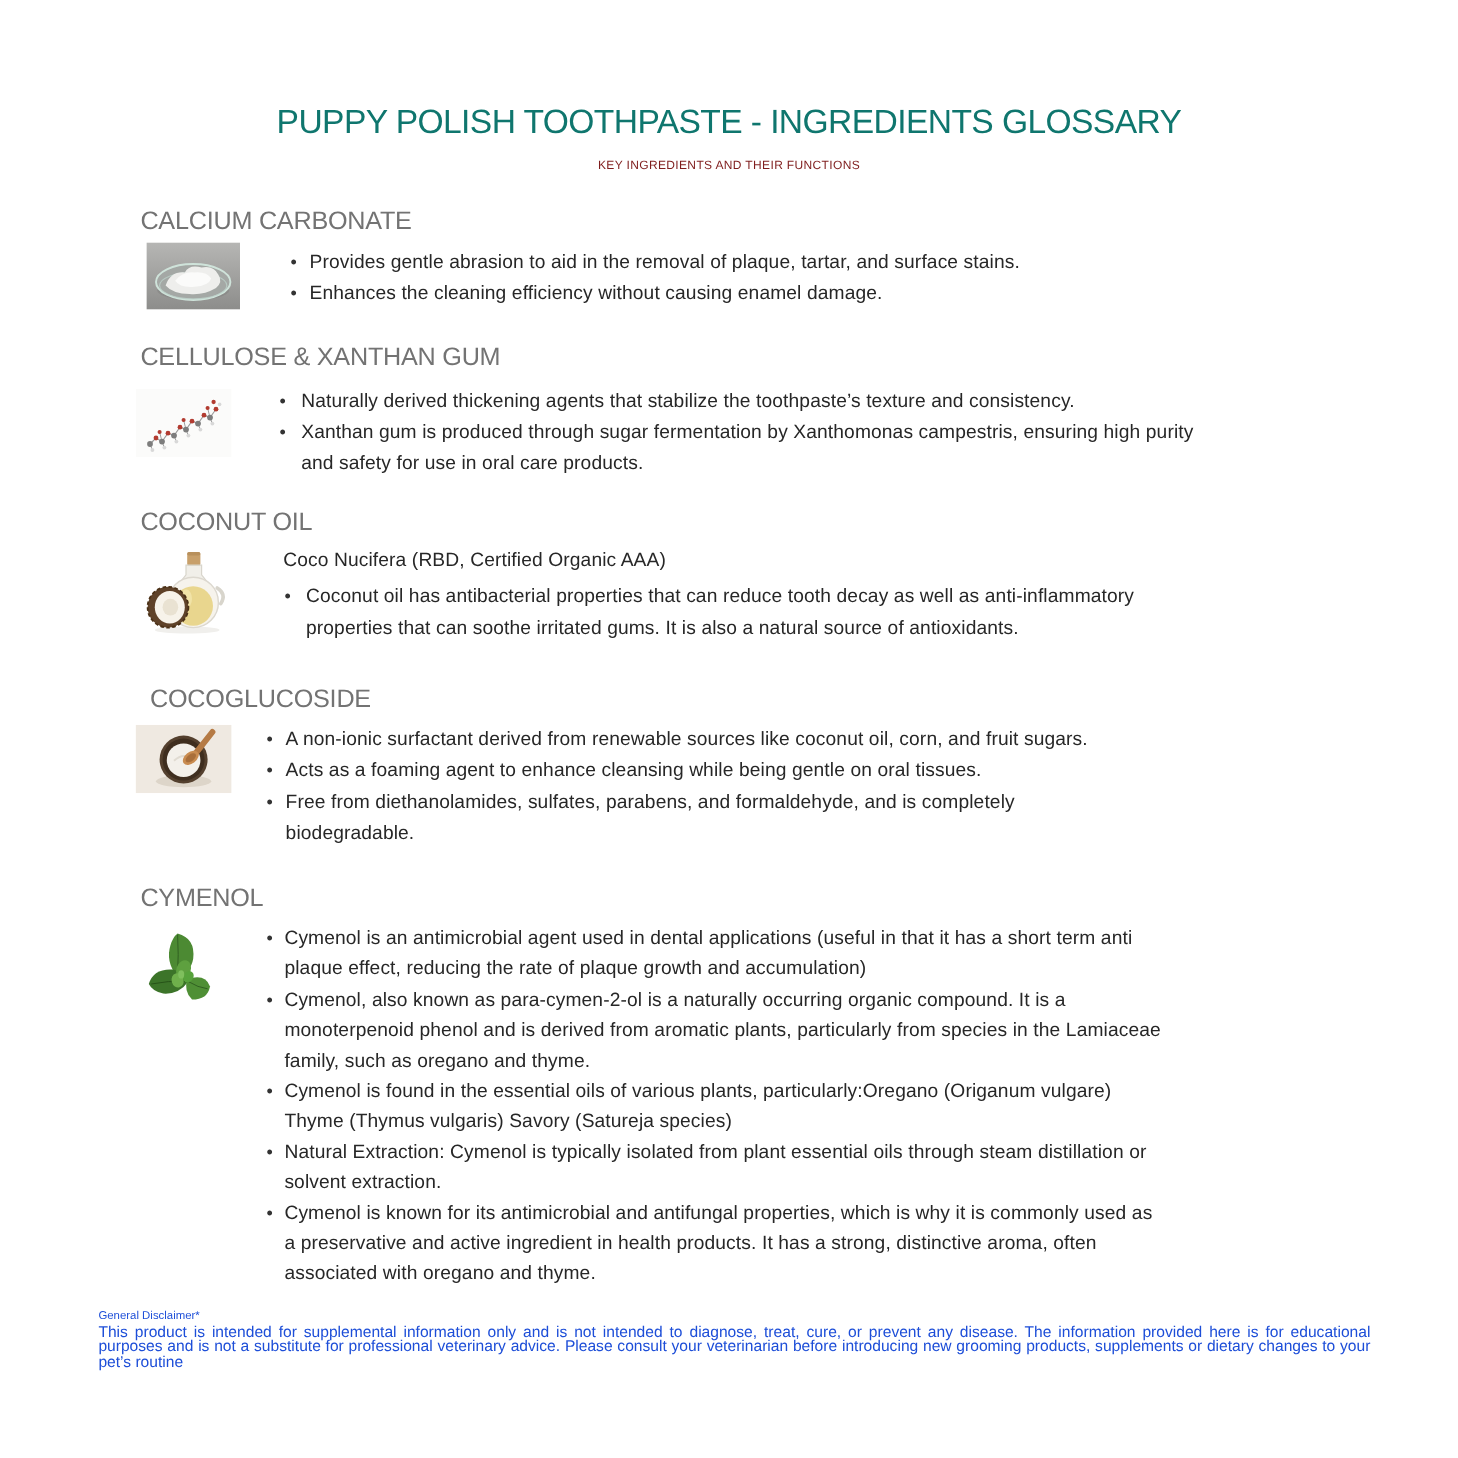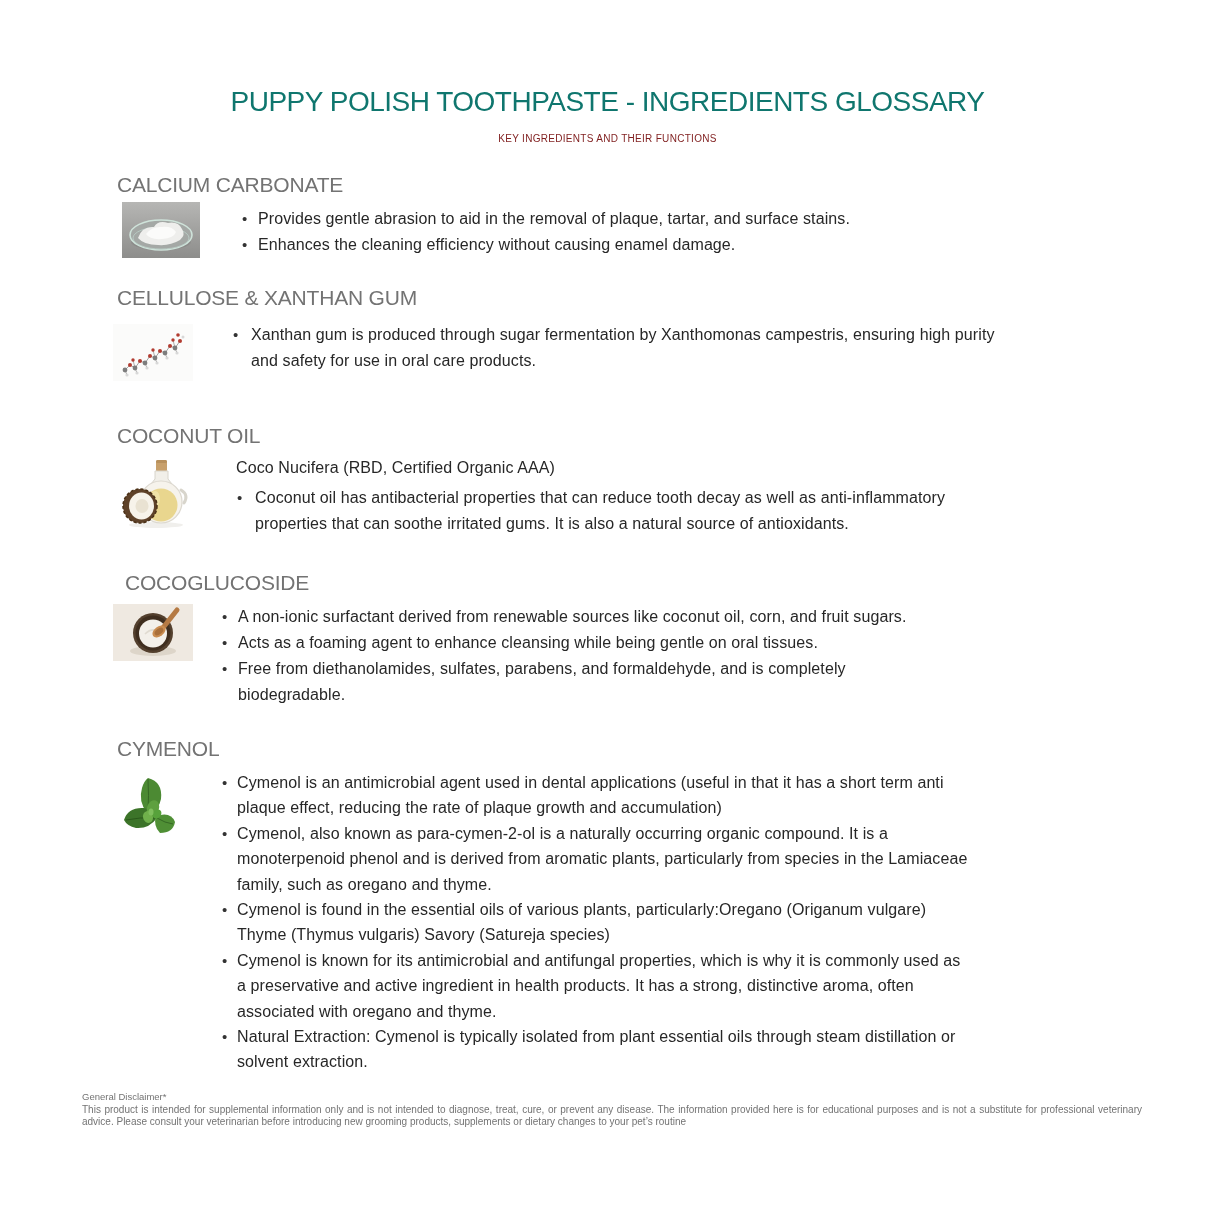--- a/index.html
+++ b/index.html
@@ -57,23 +57,23 @@
     flex: 0 0 auto; width: 16px; font-size: 15px; color: #333333;
   }
   #sec-1 .bullet-row::before { width: 18px; }
   #sec-2 .bullet-row { margin-left: 1px; }
   #sec-2 .bullet-row::before { width: 18px; }
   #sec-4 .bullet-row::before { width: 15px; }
   .btext { white-space: pre-line; }
   .intro-line { margin-bottom: 4px; }
 
   
-  .disclaimer { position: absolute; left: 82px; top: 1091px; width: 1060px; color: #737373; }
+  .disclaimer { position: absolute; left: 82px; top: 1091px; width: 1060px; color: #1d4ed8; }
   .disclaimer-heading { font-size: 9.5px; line-height: 12px; margin-bottom: 1px; }
-  .disclaimer-body { margin: 0; font-size: 10px; line-height: 12.3px; text-align: justify; }
+  .disclaimer-body { margin: 0; font-size: 13px; line-height: 12.3px; text-align: justify; }
 </style>
 </head>
 <body>
 
 <div class="page">
 
   <header class="doc-header">
     <h1 class="doc-title">PUPPY POLISH TOOTHPASTE - INGREDIENTS GLOSSARY</h1>
     <div class="doc-subtitle">KEY INGREDIENTS AND THEIR FUNCTIONS</div>
   </header>
@@ -141,20 +141,23 @@
         <circle cx="64" cy="29" r="1.6" fill="#d8d8d8"></circle>
         <circle cx="20" cy="36" r="1.7" fill="#b23b30"></circle>
         <circle cx="40" cy="26" r="1.7" fill="#b23b30"></circle>
         <circle cx="60" cy="16" r="1.7" fill="#b23b30"></circle>
         <circle cx="65" cy="11" r="1.8" fill="#b23b30"></circle>
         <circle cx="70" cy="13" r="1.5" fill="#d8d8d8"></circle>
       </svg>
     </span>
     <div class="content c-s1">
       <div class="bullet-row">
+          <span class="btext">Naturally derived thickening agents that stabilize the toothpaste’s texture and consistency.</span>
+        </div>
+      <div class="bullet-row">
           <span class="btext">Xanthan gum is produced through sugar fermentation by Xanthomonas campestris, ensuring high purity
 and safety for use in oral care products.</span>
         </div>
     </div>
   </section>
 
   <section class="sec" id="sec-3">
     <h2 class="sec-heading">COCOGLUCOSIDE</h2>
     <span class="ing-img img-s3">
       <svg viewBox="0 0 80 57" xmlns="http://www.w3.org/2000/svg">
@@ -234,27 +237,27 @@
       <div class="bullet-row">
           <span class="btext">Cymenol, also known as para-cymen-2-ol is a naturally occurring organic compound. It is a
 monoterpenoid phenol and is derived from aromatic plants, particularly from species in the Lamiaceae
 family, such as oregano and thyme.</span>
         </div>
       <div class="bullet-row">
           <span class="btext">Cymenol is found in the essential oils of various plants, particularly:Oregano (Origanum vulgare)
 Thyme (Thymus vulgaris) Savory (Satureja species)</span>
         </div>
       <div class="bullet-row">
+          <span class="btext">Natural Extraction: Cymenol is typically isolated from plant essential oils through steam distillation or
+solvent extraction.</span>
+        </div>
+      <div class="bullet-row">
           <span class="btext">Cymenol is known for its antimicrobial and antifungal properties, which is why it is commonly used as
 a preservative and active ingredient in health products. It has a strong, distinctive aroma, often
 associated with oregano and thyme.</span>
-        </div>
-      <div class="bullet-row">
-          <span class="btext">Natural Extraction: Cymenol is typically isolated from plant essential oils through steam distillation or
-solvent extraction.</span>
         </div>
     </div>
   </section>
 
   <footer class="disclaimer">
     <div class="disclaimer-heading">General Disclaimer*</div>
     <p class="disclaimer-body">This product is intended for supplemental information only and is not intended to diagnose, treat, cure, or prevent any disease. The information provided here is for educational purposes and is not a substitute for professional veterinary advice. Please consult your veterinarian before introducing new grooming products, supplements or dietary changes to your pet’s routine</p>
   </footer>
 
 </div>

